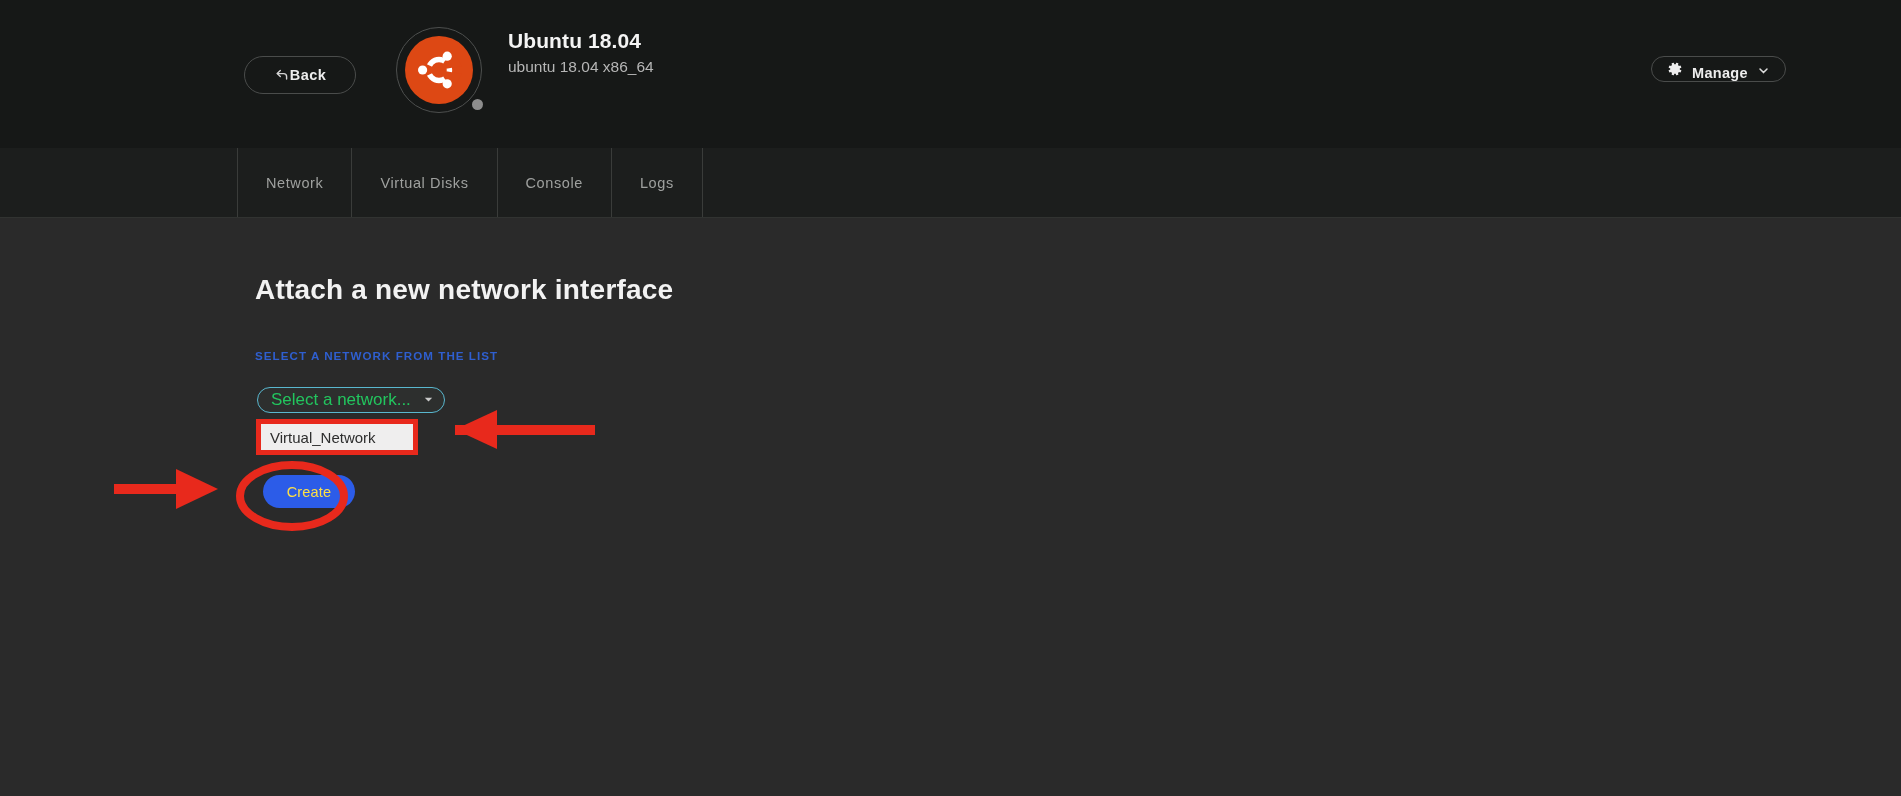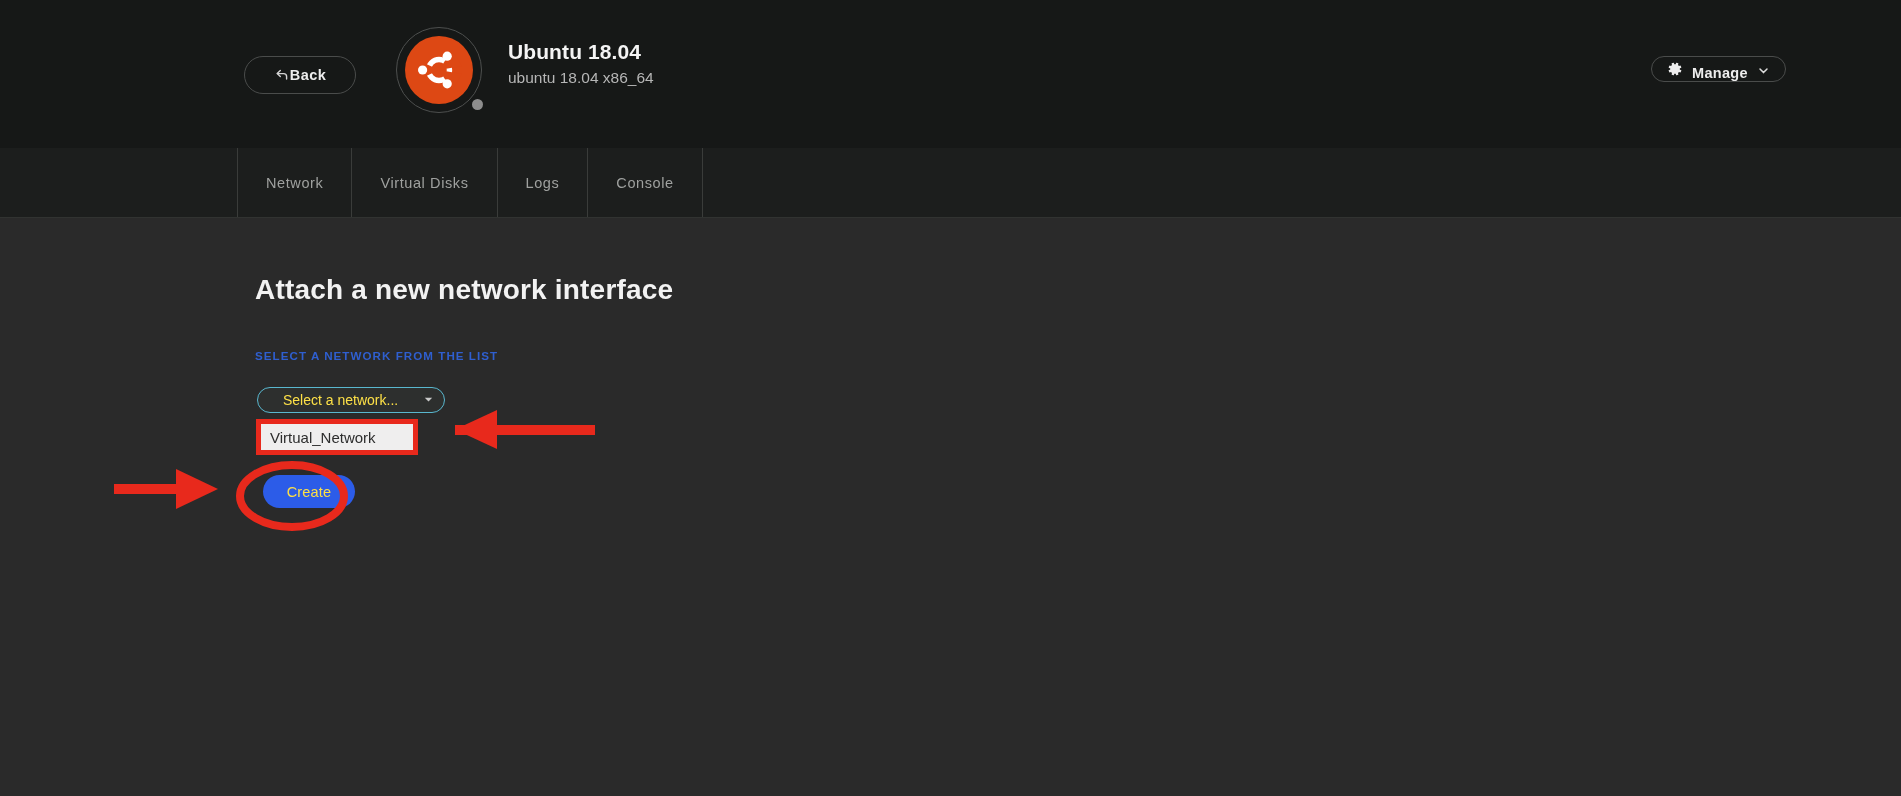--- a/index.html
+++ b/index.html
@@ -81,21 +81,21 @@
     position: absolute;
     right: -1px; bottom: 3px;
     width: 11px; height: 11px;
     border-radius: 50%;
     background: #8d8d8d;
   }
 
   .os-title-block {
     position: absolute;
     left: 508px;
-    top: 39px;
+    top: 28px;
   }
   .os-title {
     font-size: 21px;
     font-weight: bold;
     color: #f4f4f4;
     letter-spacing: 0.1px;
     line-height: 26px;
   }
   .os-subtitle {
     font-size: 15.5px;
@@ -196,24 +196,23 @@
     background: #2d2f2e;
     border: 1.5px solid #59b7cf;
     border-radius: 13px;
     display: flex;
     align-items: center;
     padding: 0 10px 0 13px;
     cursor: pointer;
   }
   .network-select-text {
     flex: 1;
-    font-size: 14px;
-    color: #fde047;
+    font-size: 17px;
+    color: #22c55e;
     white-space: nowrap;
-    margin-left: 12px;
   }
   .caret-ico { display: block; }
 
   .dropdown-option {
     position: absolute;
     left: 239px;
     top: 200px;
     width: 162px;
     height: 36px;
     background: #efeeee;
@@ -312,24 +311,24 @@
 
   <div class="tabbar">
     <div class="tabbar-lead"></div>
     <div class="tab">
       <span>Network</span>
     </div>
     <div class="tab">
       <span>Virtual Disks</span>
     </div>
     <div class="tab">
+      <span>Console</span>
+    </div>
+    <div class="tab">
       <span>Logs</span>
-    </div>
-    <div class="tab">
-      <span>Console</span>
     </div>
   </div>
 
   <div class="main">
 
     <div class="page-title">Attach a new network interface</div>
 
     <div class="field-label">SELECT A NETWORK FROM THE LIST</div>
 
     <div class="network-select">

